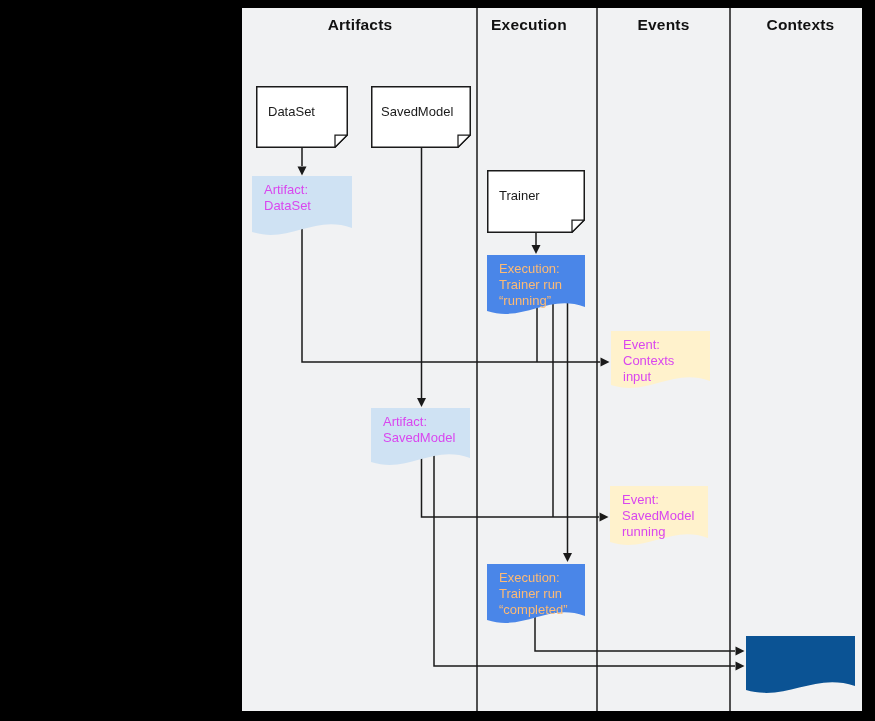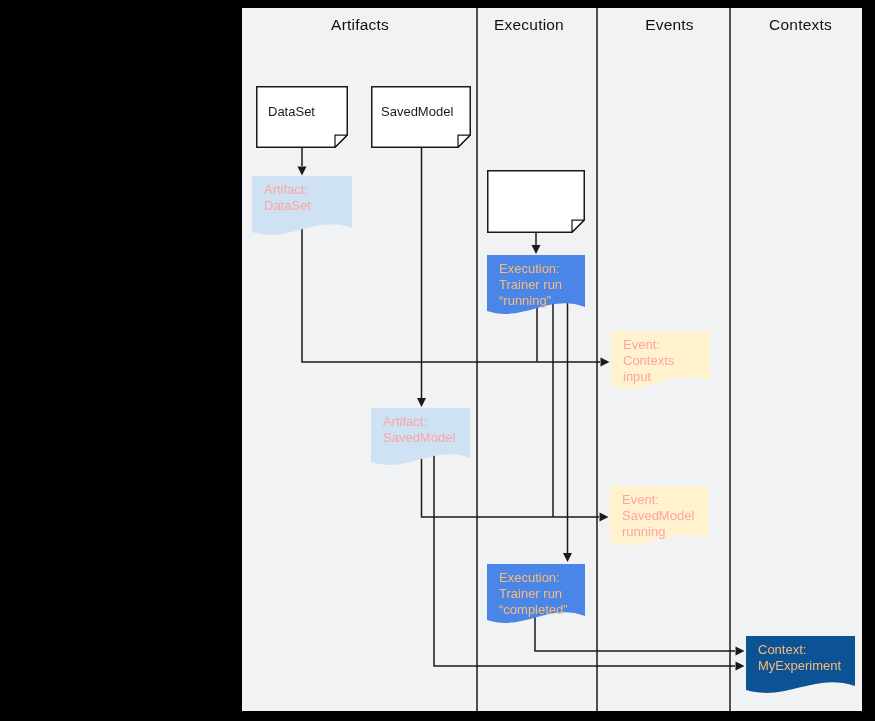--- a/index.html
+++ b/index.html
@@ -18,35 +18,35 @@
   .connectors {
     position:absolute; left:0; top:0;
     width:875px; height:721px;
     pointer-events:none;
   }
   .connectors path { stroke:#1a1a1a; stroke-width:1.5; fill:none; }
   .connectors polygon { fill:#1a1a1a; stroke:none; }
   .col-header {
     position:absolute; top:16px; height:22px;
     text-align:center;
-    font-size:15.5px; font-weight:normal; color:#111;
+    font-size:15.5px; font-weight:bold; color:#111;
     letter-spacing:0.2px;
   }
   .node { position:absolute; }
   .node svg { position:absolute; left:0; top:0; }
   .doc-label {
     position:absolute; left:0; top:0; right:0; bottom:12px;
     display:flex; align-items:center;
     padding-left:12px;
     font-size:13px; color:#1a1a1a;
   }
   .tape-text {
     position:absolute; left:0; top:0; right:0;
     padding:6px 8px 0 12px;
-    font-size:13px; line-height:16px; color:#fca5a5;
+    font-size:13px; line-height:16px; color:#d946ef;
   }
   .tape-text.light { color:#fdba74; }
 </style>
 </head>
 <body>
 
 <div class="canvas"></div>
 
 <svg class="connectors" viewBox="0 0 875 721">
 
@@ -78,21 +78,21 @@
 
   <path d="M535,605 V651 H735"></path>
   <polygon points="744.5,651 735.5,646.5 735.5,655.5"></polygon>
 
   <path d="M434,440 V666 H735"></path>
   <polygon points="744.5,666 735.5,661.5 735.5,670.5"></polygon>
 </svg>
 
 <div class="col-header" style="left:243px; width:234px;">Artifacts</div>
 <div class="col-header" style="left:477px; width:104px;">Execution</div>
-<div class="col-header" style="left:597px; width:133px;padding-left:6px;">Events</div>
+<div class="col-header" style="left:597px; width:133px;">Events</div>
 <div class="col-header" style="left:730px; width:141px;">Contexts</div>
 
 <div class="node" style="left:256px; top:86px; width:92px; height:62px;">
   <svg width="92" height="62">
     <path d="M0.75,0.75 H91.25 V49 L79,61.25 H0.75 Z" fill="#ffffff" stroke="#1a1a1a" stroke-width="1.5"></path>
     <path d="M79,61.25 L91.25,49 L79,49 Z" fill="#ffffff" stroke="#1a1a1a" stroke-width="1.25"></path>
   </svg>
   <div class="doc-label">DataSet</div>
 </div>
 
@@ -102,20 +102,21 @@
     <path d="M87,61.25 L99.25,49 L87,49 Z" fill="#ffffff" stroke="#1a1a1a" stroke-width="1.25"></path>
   </svg>
   <div class="doc-label" style="padding-left:10px;">SavedModel</div>
 </div>
 
 <div class="node" style="left:487px; top:170px; width:98px; height:63px;">
   <svg width="98" height="63">
     <path d="M0.75,0.75 H97.25 V50 L85,62.25 H0.75 Z" fill="#ffffff" stroke="#1a1a1a" stroke-width="1.5"></path>
     <path d="M85,62.25 L97.25,50 L85,50 Z" fill="#ffffff" stroke="#1a1a1a" stroke-width="1.25"></path>
   </svg>
+  <div class="doc-label">Trainer</div>
 </div>
 
 <div class="node" style="left:252px; top:176px; width:100px; height:70px;">
   <svg width="100" height="70">
     <path d="M0,0 H100 V52 C62,38 38,68 0,56 Z" fill="#cfe2f3"></path>
   </svg>
   <div class="tape-text">
     <div>Artifact:</div>
     <div>DataSet</div>
   </div>
@@ -171,17 +172,13 @@
     <div>Event:</div>
     <div>SavedModel</div>
     <div>running</div>
   </div>
 </div>
 
 <div class="node" style="left:746px; top:636px; width:109px; height:68px;">
   <svg width="109" height="68">
     <path d="M0,0 H109 V50 C68,36 41,66 0,54 Z" fill="#0b5394"></path>
   </svg>
-  <div class="tape-text light">
-    <div>Context:</div>
-    <div>MyExperiment</div>
-  </div>
 </div>
 
 </body></html>

